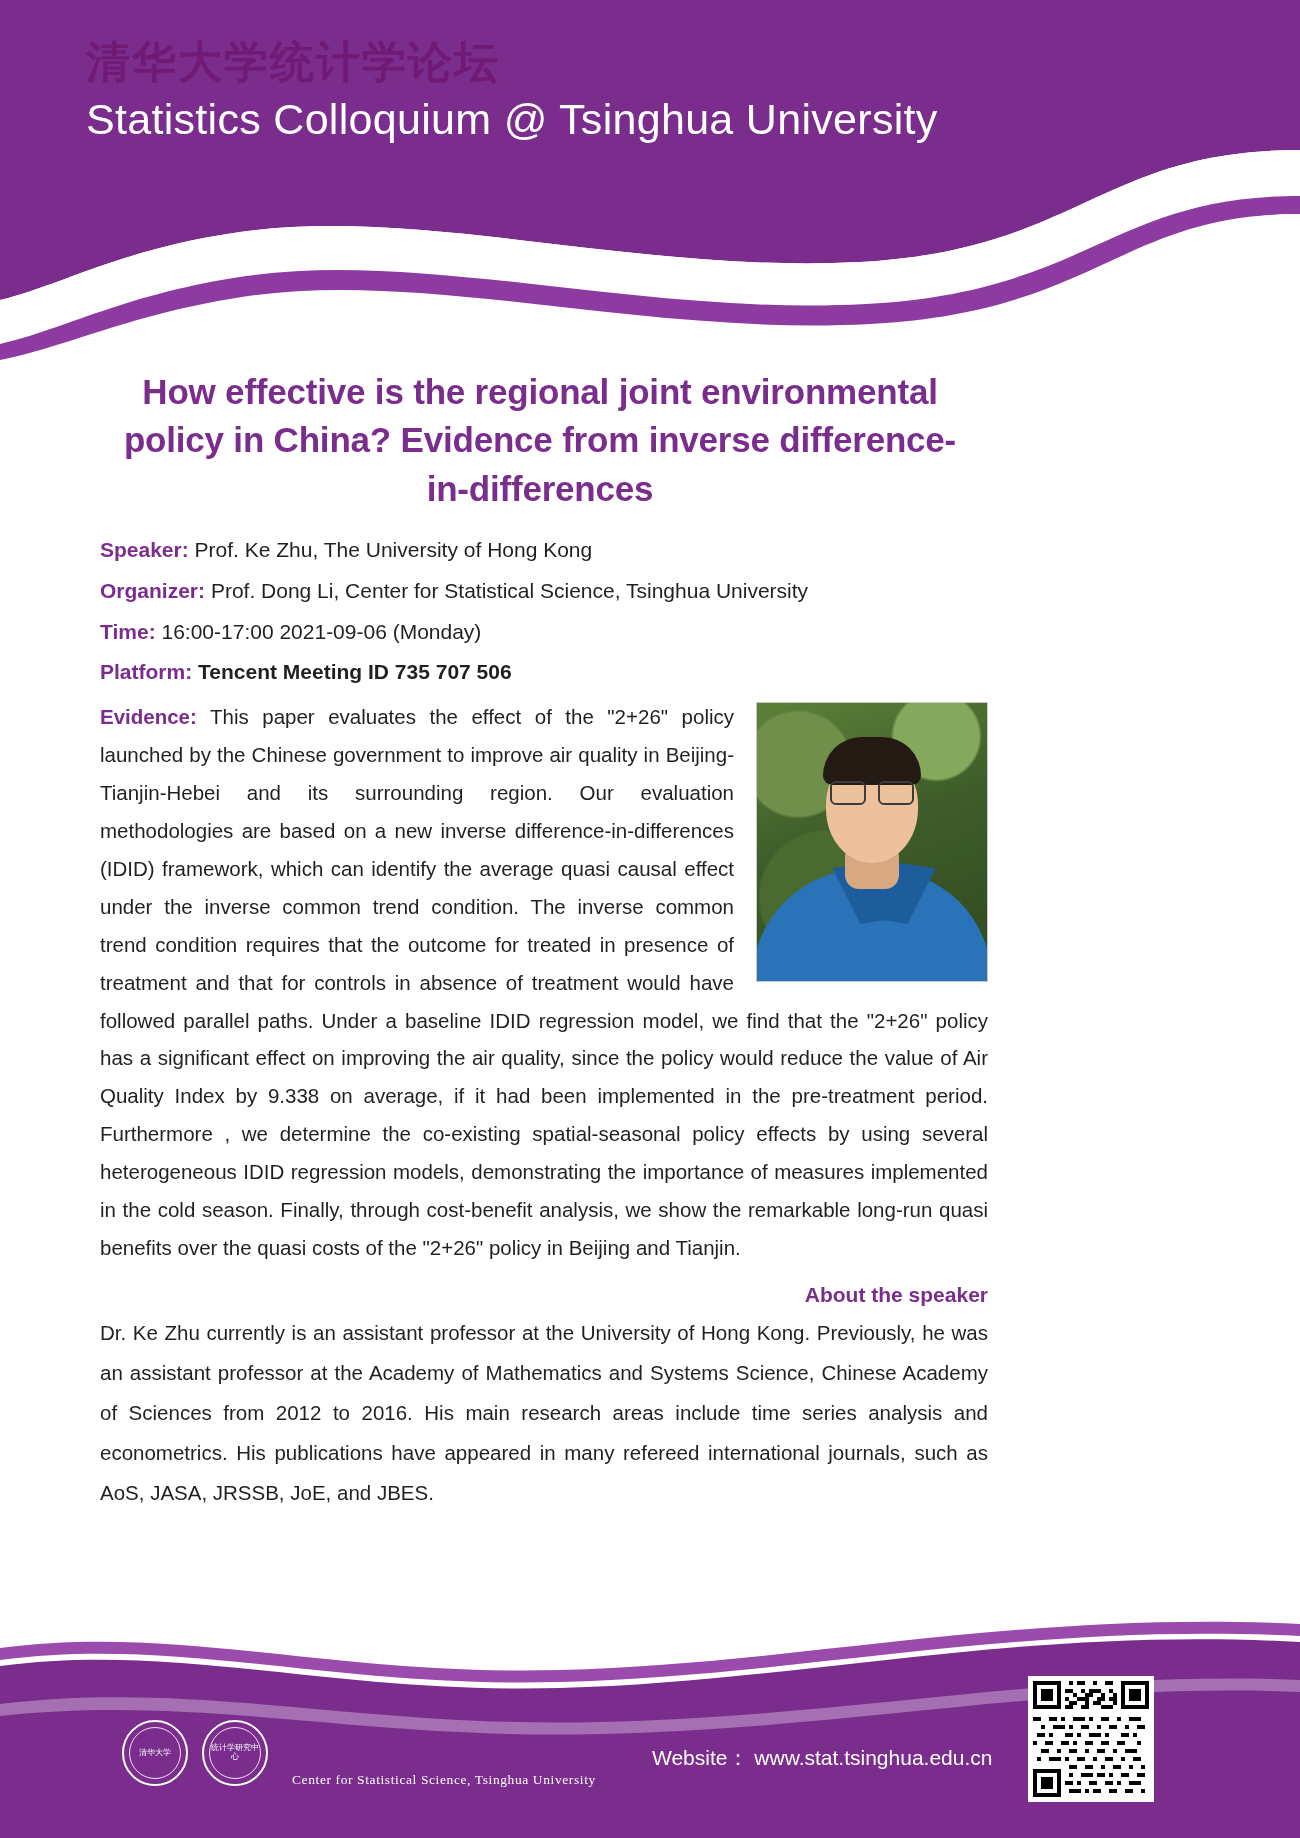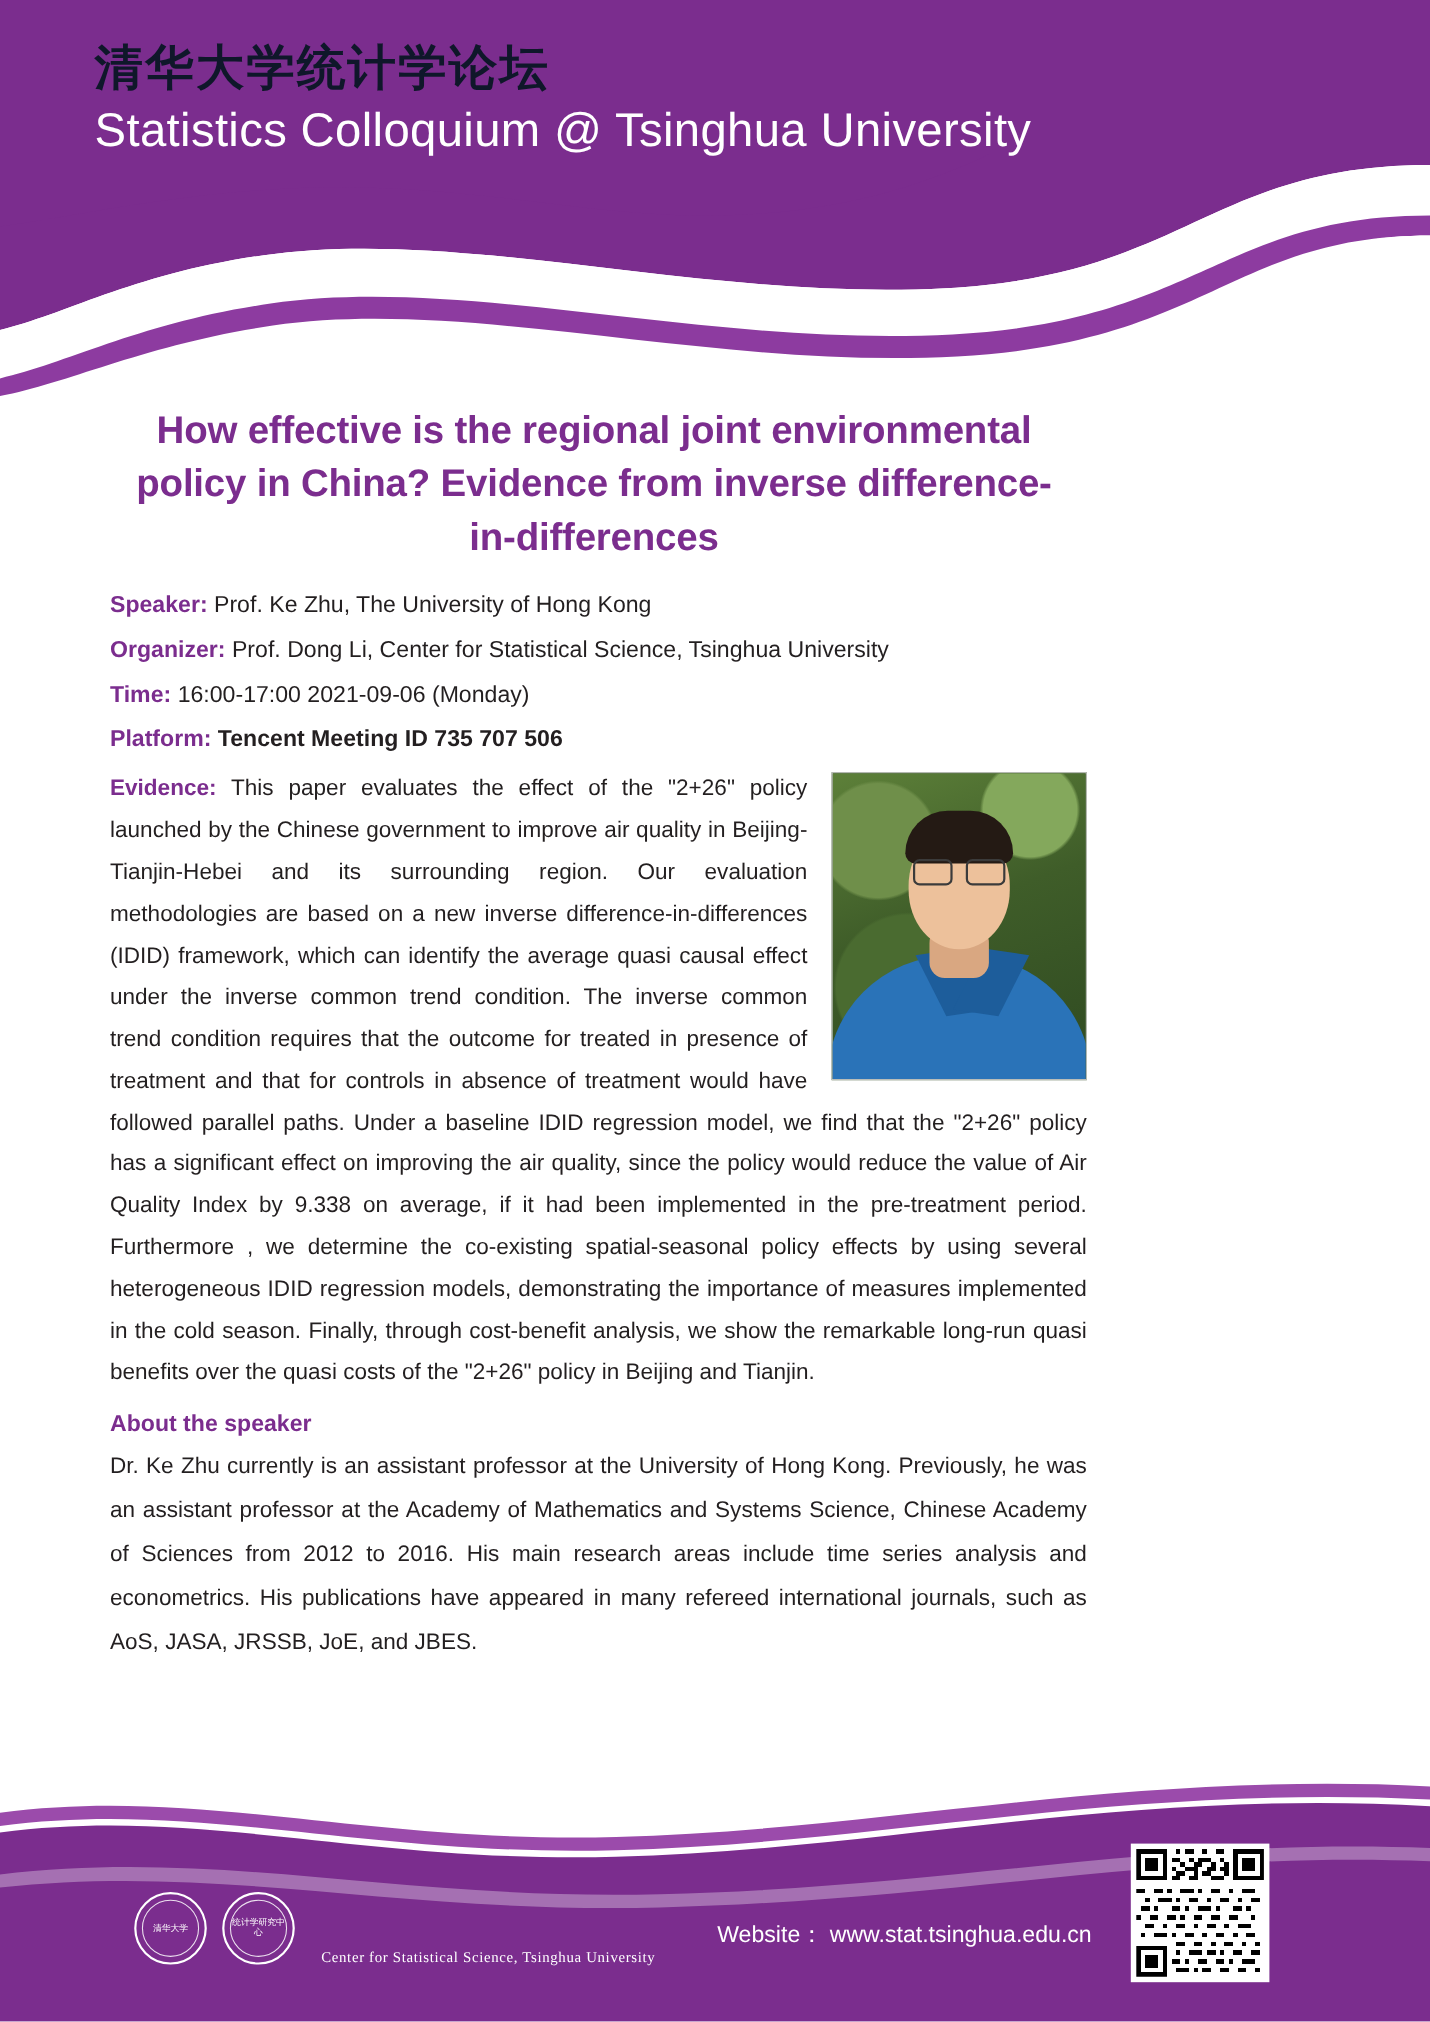--- a/index.html
+++ b/index.html
@@ -33,21 +33,21 @@
     top: 34px;
     left: 86px;
     z-index: 5;
     color: #ffffff;
   }
   .header-cn {
     font-size: 44px;
     font-weight: bold;
     letter-spacing: 2px;
     line-height: 1.25;
-    color: #0f172a;
+    color: #701a75;
     font-family: "DejaVu Sans", sans-serif;
   }
   .header-en {
     font-size: 43px;
     line-height: 1.22;
     color: #ffffff;
     font-weight: 400;
     letter-spacing: 0.3px;
     margin-top: 4px;
     font-family: "Liberation Sans", sans-serif;
@@ -172,20 +172,21 @@
     text-align: justify;
     text-justify: inter-word;
   }
   .abstract-text .meta-label { font-weight: bold; }
 
   .speaker-head {
     color: #7b2d8e;
     font-weight: bold;
     font-size: 21px;
     margin: 16px 0 6px 0;
+    text-align: right;
   }
   .bio-text {
     font-size: 20.5px;
     line-height: 1.95;
     color: #231f20;
     text-align: justify;
   }
 
   
   .footer-art {

